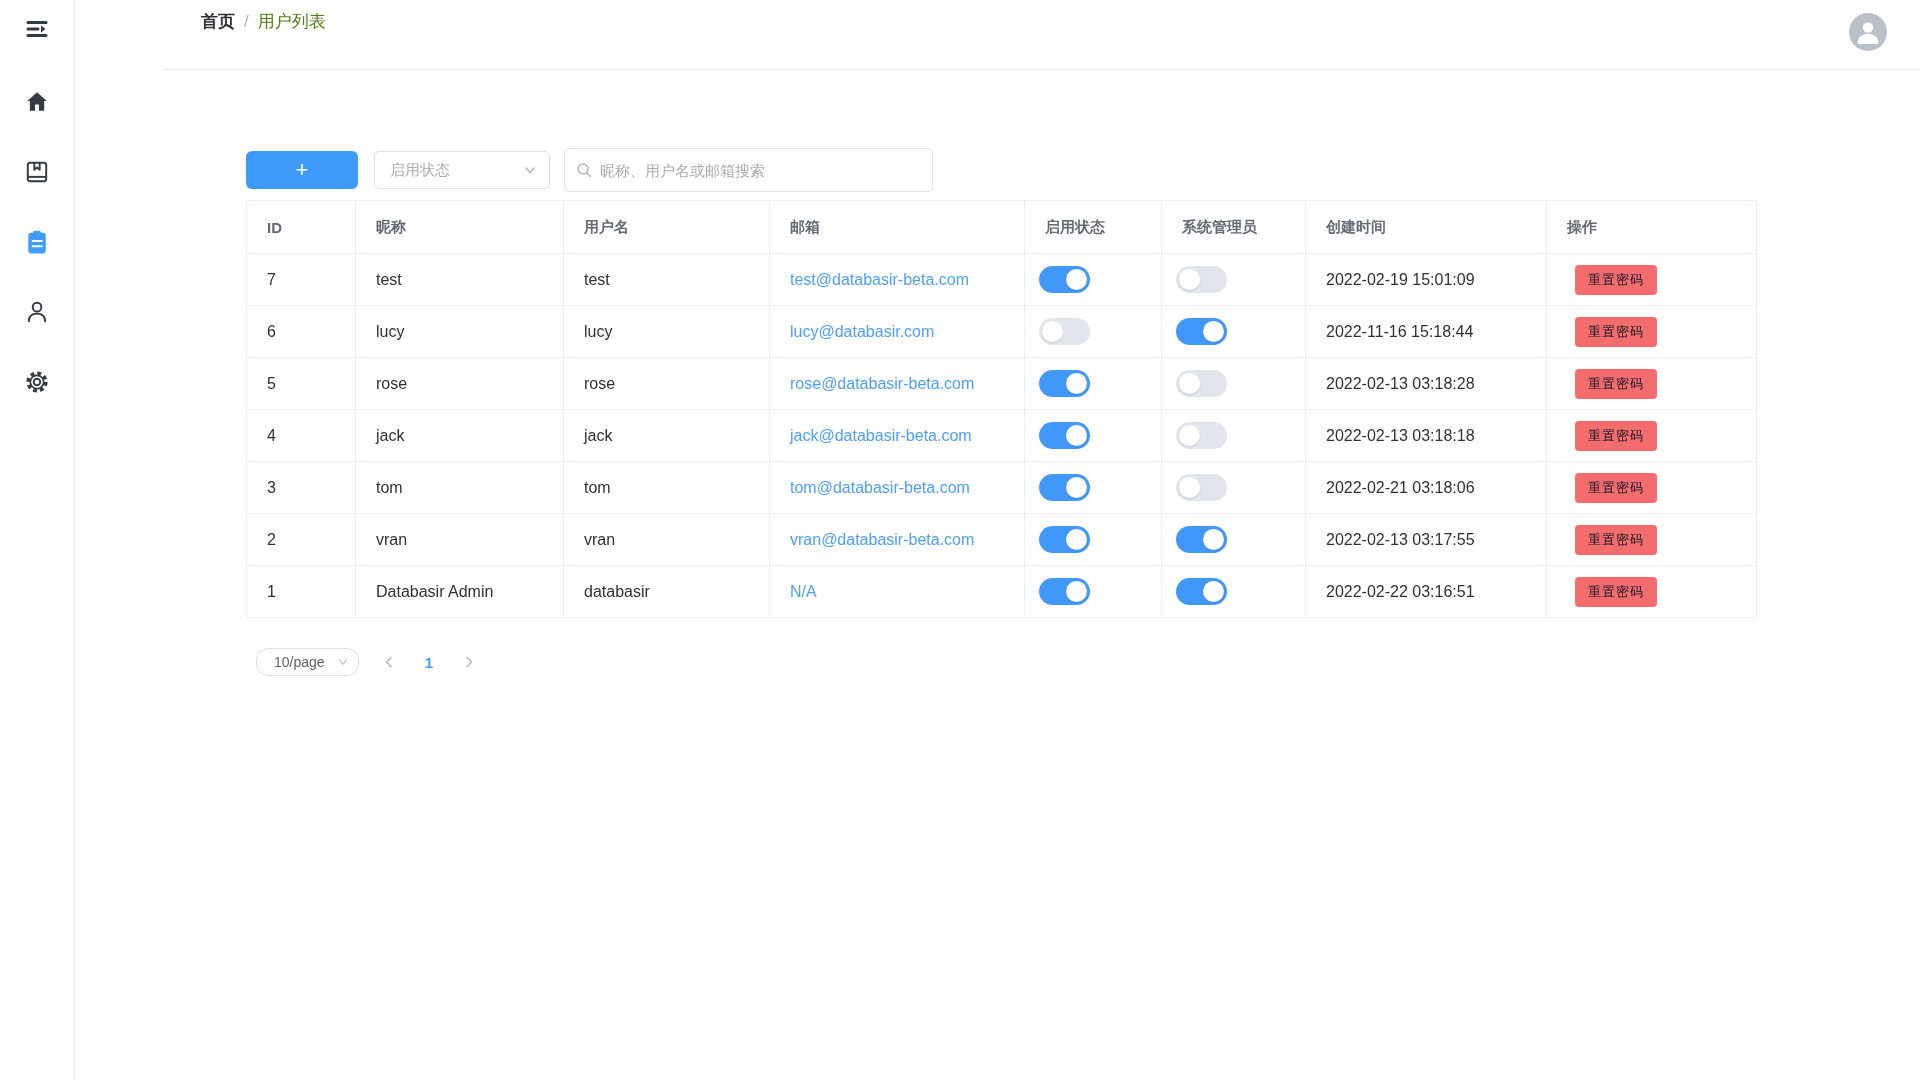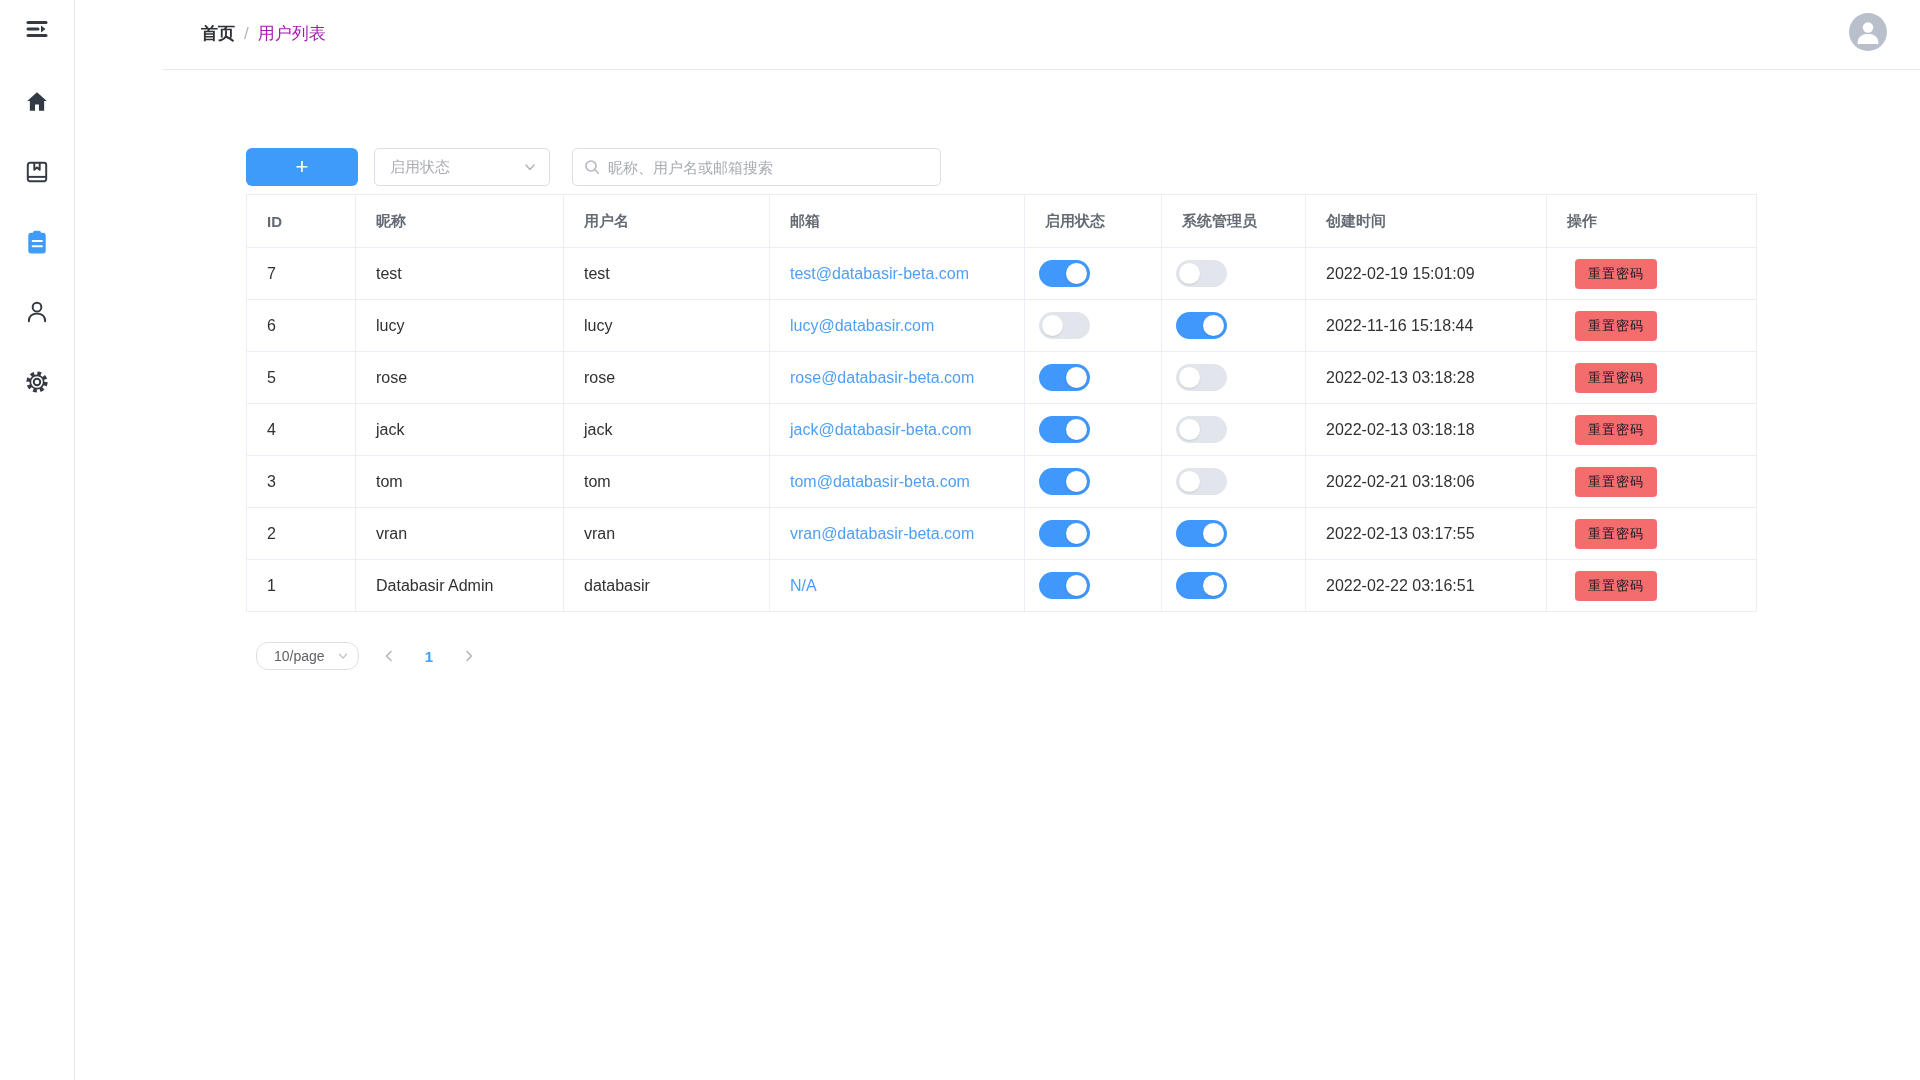--- a/index.html
+++ b/index.html
@@ -13,37 +13,37 @@
   .hamburger { background:none; border:none; cursor:pointer; height:26px; display:flex; align-items:center; }
   .side-nav { margin-top:36px; display:flex; flex-direction:column; gap:22px; }
   .nav-item { width:48px; height:48px; display:flex; align-items:center; justify-content:center; cursor:pointer; }
   .nav-item svg { stroke:#343a43; }
   .nav-item.active svg { stroke:var(--primary,#3e9bfa); }
 
   
   .main { flex:1; display:flex; flex-direction:column; position:relative; }
   .topbar { height:70px; position:relative; background:#fff; }
   .topbar::after { content:""; position:absolute; left:88px; right:0; bottom:0; height:1px; background:#e7e9ef; }
-  .breadcrumb { position:absolute; left:126px; top:22px; font-size:17px; display:flex; gap:9px; align-items:baseline; }
+  .breadcrumb { position:absolute; left:126px; top:10px; font-size:17px; display:flex; gap:9px; align-items:baseline; }
   .bc-home { color:#2e3238; font-weight:bold; cursor:pointer; }
   .bc-sep  { color:#b2b5ba; }
-  .bc-cur  { color:#a21caf; }
+  .bc-cur  { color:#4d7c0f; }
   .avatar { position:absolute; right:33px; top:13px; width:38px; height:38px; border-radius:50%;
             background:#b9c0cb; display:flex; align-items:center; justify-content:center; cursor:pointer; overflow:hidden; }
 
   .content { padding:78px 0 0 171px; }
 
   
   .toolbar { display:flex; align-items:center; }
   .btn-add { width:112px; height:38px; background:var(--primary,#3e9bfa); color:#fff; border:none;
              border-radius:6px; font-size:22px; font-weight:300; line-height:1; cursor:pointer; }
   .select { width:176px; height:38px; border:1px solid #dcdfe6; border-radius:5px; margin-left:16px;
             display:flex; align-items:center; justify-content:space-between; padding:0 12px 0 15px; cursor:pointer; background:#fff; }
   .select .ph { color:#a9acb3; font-size:15px; }
-  .search { width:369px; height:38px; border:1px solid #dcdfe6; border-radius:5px; margin-left:22px;
+  .search { width:369px; height:44px; border:1px solid #dcdfe6; border-radius:5px; margin-left:14px;
             display:flex; align-items:center; padding:0 10px; background:#fff; }
   .search input { border:none; outline:none; flex:1; font-size:15px; margin-left:7px; color:#303133;
                   font-family:"Liberation Sans","DejaVu Sans",sans-serif; }
   .search input::placeholder { color:#a9acb3; }
 
   
   table { border-collapse:collapse; table-layout:fixed; width:1510px; margin-top:8px; background:#fff; }
   th, td { border:1px solid #ebeef5; text-align:left; padding:0 0 0 20px; }
   th { height:53px; font-size:15px; font-weight:bold; color:#656b74; }
   td { height:52px; font-size:16px; color:#303133; }

